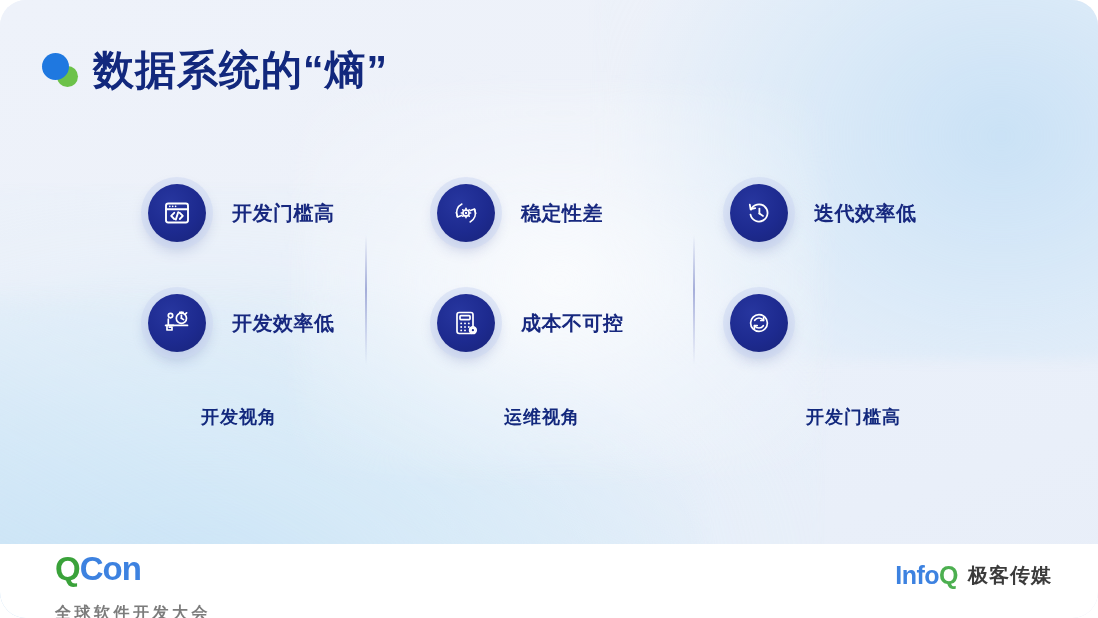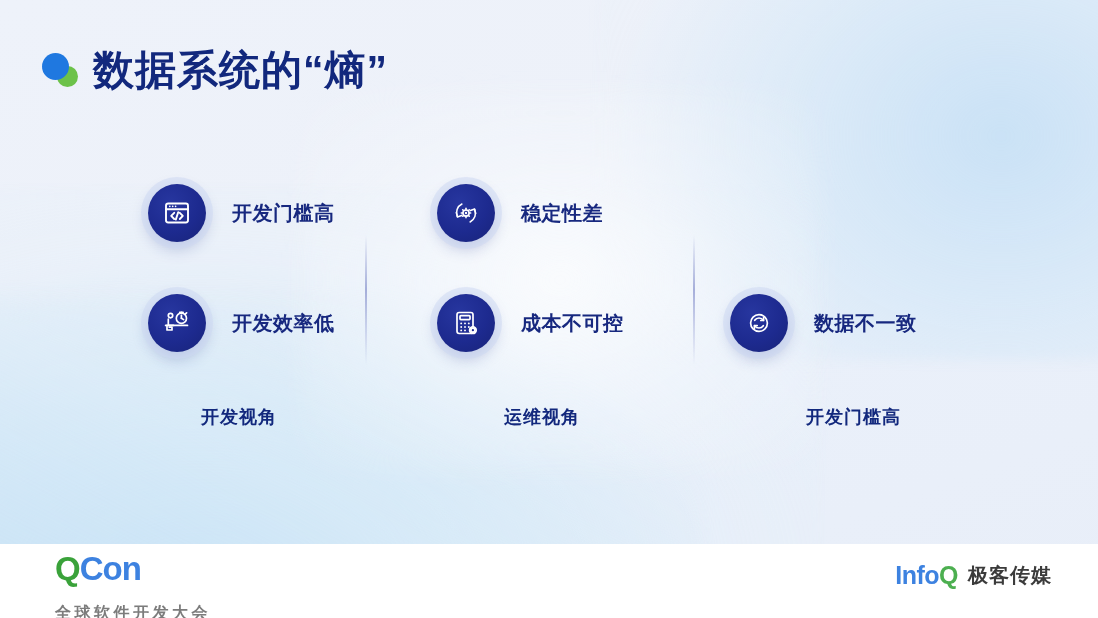--- a/index.html
+++ b/index.html
@@ -10,20 +10,21 @@
     overflow: hidden;
     font-family: "Liberation Sans", "DejaVu Sans", sans-serif;
   }
 
   #slide {
     position: relative;
     width: 1098px;
     height: 618px;
     background: #eef2fa;
     overflow: hidden;
+    border-radius: 26px;
   }
 
   
   .bg-layer { position: absolute; pointer-events: none; }
 
   .bg-base {
     inset: 0;
     background:
       linear-gradient(160deg, #eef2fa 0%, #edf1f9 38%, #eaf0fa 62%, #e8eef8 100%);
   }
@@ -338,32 +339,42 @@
             <line x1="20.4" y1="5.4" x2="20.4" y2="6.3"></line>
             <line x1="24.3" y1="7.0" x2="25.6" y2="5.9"></line>
           </svg>
         </span>
         <span class="item-label">开发效率低</span>
       </div>
     </div>
 
     <div class="col col-2">
 
+      <div class="item item-top">
+        <span class="icon-circle">
+          <svg width="32" height="32" viewBox="0 0 32 32" fill="none" stroke="#ffffff" stroke-width="1.8" stroke-linecap="round" stroke-linejoin="round">
+            <path d="M8.0 12.6 A8.6 8.6 0 1 1 7.5 17.6"></path>
+            <polyline points="12.2,11.2 7.6,12.2 6.8,7.6"></polyline>
+            <line x1="16.4" y1="11.6" x2="16.4" y2="16.6"></line>
+            <line x1="16.4" y1="16.6" x2="20.0" y2="18.9"></line>
+          </svg>
+        </span>
+        <span class="item-label">迭代效率低</span>
+      </div>
 
       <div class="item item-bottom">
         <span class="icon-circle">
           <svg width="32" height="32" viewBox="0 0 32 32" fill="none" stroke="#ffffff" stroke-width="1.7" stroke-linecap="round" stroke-linejoin="round">
             <circle cx="16" cy="16" r="8.4"></circle>
             <path d="M11.7 13.3 A5.2 5.2 0 0 1 20.3 13.3"></path>
             <polyline points="20.6,10.6 20.6,13.5 17.8,13.5"></polyline>
             <path d="M20.3 18.7 A5.2 5.2 0 0 1 11.7 18.7"></path>
             <polyline points="11.4,21.4 11.4,18.5 14.2,18.5"></polyline>
           </svg>
         </span>
-        <span class="item-label">数据不一致</span>
       </div>
     </div>
   </div>
 
   <div class="caption caption-0">开发视角</div>
   <div class="caption caption-1">运维视角</div>
   <div class="caption caption-2">开发门槛高</div>
 
   <div class="footer">
 

